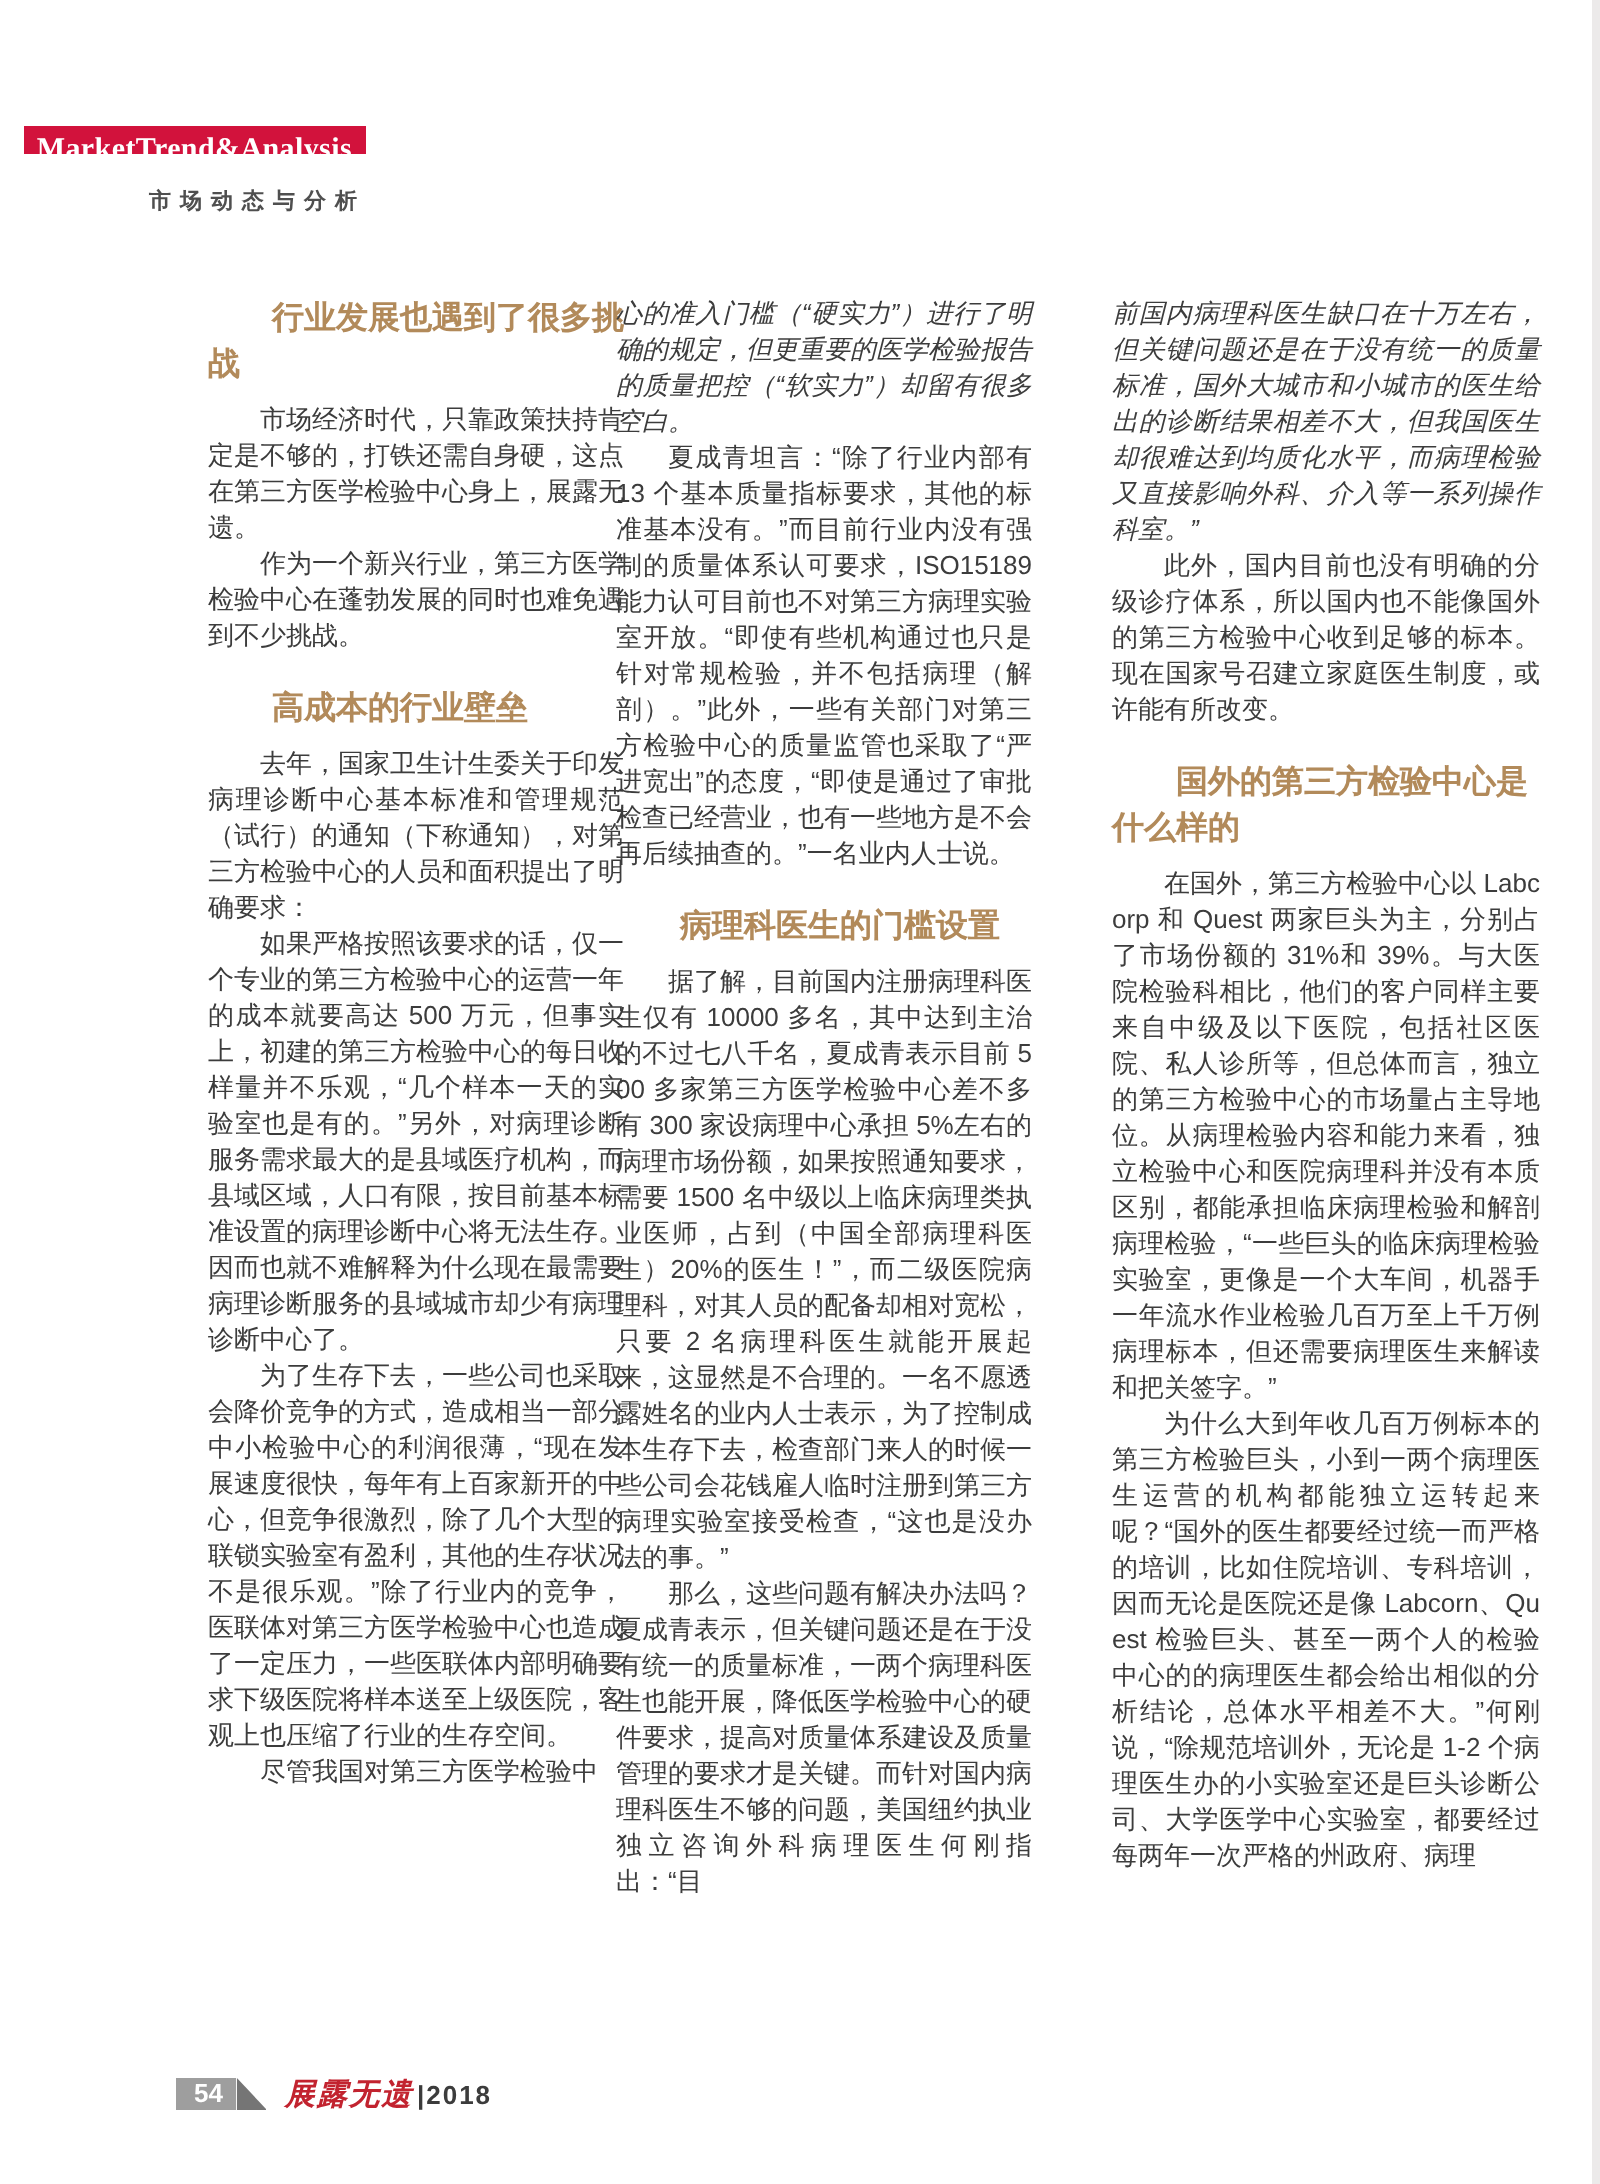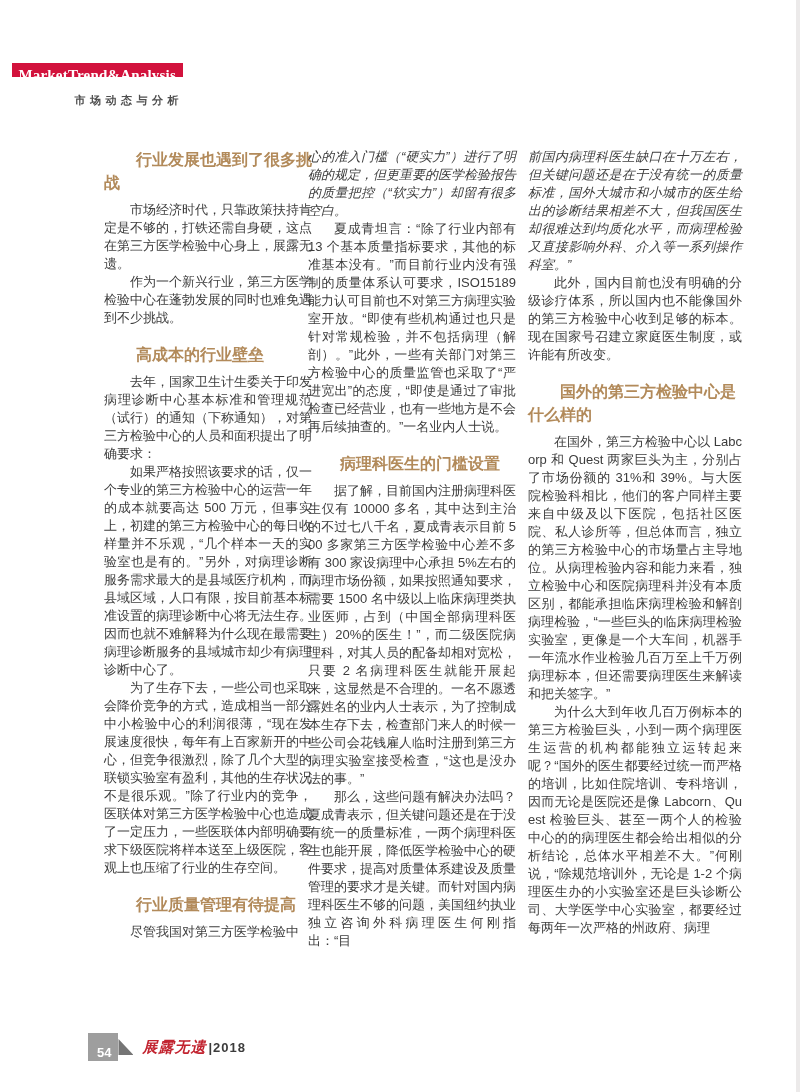--- a/index.html
+++ b/index.html
@@ -20,39 +20,39 @@
     position:absolute;left:12px;top:93px;width:171px;
     color:#4f4f4f;font-size:11px;font-weight:bold;
     letter-spacing:4.5px;text-align:right;white-space:nowrap;
   }
   
   .col{
     position:absolute;top:148px;width:208px;color:#3c3c3c;
   }
   .col-1{left:104px;}
   .col-2{left:308px;}
-  .col-3{left:528px;width:214px;}
+  .col-3{left:556px;width:214px;}
   .col p.body-p{
     margin:0;font-size:13px;line-height:18px;text-align:justify;
     text-indent:2em;word-break:break-all;
   }
   .col p.body-p.cont{text-indent:0;font-style:italic;}
   .sec-heading{
     color:#b28a5a;font-size:16px;line-height:23px;font-weight:bold;
     margin:16px 0 7px;text-indent:2em;word-break:break-all;
   }
   .col > .sec-heading:first-child{margin-top:0;}
   
   .footer{
     position:absolute;left:88px;top:1038px;height:18px;
     display:flex;align-items:center;
   }
   .page-badge{
     background:#9e9e9e;color:#ffffff;font-weight:bold;font-size:13px;
-    height:16px;line-height:16px;padding:12px 7px 0 9px;
+    height:16px;line-height:16px;padding:0 7px 0 9px;
   }
   .badge-tail{
     width:15px;height:16px;background:#757575;
     clip-path:polygon(0 0,100% 100%,0 100%);
   }
   .mag-name{
     margin-left:9px;color:#c2232f;
     font-family:"DejaVu Serif",serif;font-style:italic;font-weight:bold;
     font-size:15px;letter-spacing:1px;
   }
@@ -72,21 +72,20 @@
   <div class="header-sub">市场动态与分析</div>
 
   <div class="col col-1">
       <h3 class="sec-heading">行业发展也遇到了很多挑战</h3>
       <p class="body-p">市场经济时代，只靠政策扶持肯定是不够的，打铁还需自身硬，这点在第三方医学检验中心身上，展露无遗。</p>
       <p class="body-p">作为一个新兴行业，第三方医学检验中心在蓬勃发展的同时也难免遇到不少挑战。</p>
       <h3 class="sec-heading">高成本的行业壁垒</h3>
       <p class="body-p">去年，国家卫生计生委关于印发病理诊断中心基本标准和管理规范（试行）的通知（下称通知），对第三方检验中心的人员和面积提出了明确要求：</p>
       <p class="body-p">如果严格按照该要求的话，仅一个专业的第三方检验中心的运营一年的成本就要高达 500 万元，但事实上，初建的第三方检验中心的每日收样量并不乐观，“几个样本一天的实验室也是有的。”另外，对病理诊断服务需求最大的是县域医疗机构，而县域区域，人口有限，按目前基本标准设置的病理诊断中心将无法生存。因而也就不难解释为什么现在最需要病理诊断服务的县域城市却少有病理诊断中心了。</p>
       <p class="body-p">为了生存下去，一些公司也采取会降价竞争的方式，造成相当一部分中小检验中心的利润很薄，“现在发展速度很快，每年有上百家新开的中心，但竞争很激烈，除了几个大型的联锁实验室有盈利，其他的生存状况不是很乐观。”除了行业内的竞争，医联体对第三方医学检验中心也造成了一定压力，一些医联体内部明确要求下级医院将样本送至上级医院，客观上也压缩了行业的生存空间。</p>
-      <h3 class="sec-heading">行业质量管理有待提高</h3>
       <p class="body-p">尽管我国对第三方医学检验中</p>
     </div>
   <div class="col col-2">
       <p class="body-p cont">心的准入门槛（“硬实力”）进行了明确的规定，但更重要的医学检验报告的质量把控（“软实力”）却留有很多空白。</p>
       <p class="body-p">夏成青坦言：“除了行业内部有 13 个基本质量指标要求，其他的标准基本没有。”而目前行业内没有强制的质量体系认可要求，ISO15189 能力认可目前也不对第三方病理实验室开放。“即使有些机构通过也只是针对常规检验，并不包括病理（解剖）。”此外，一些有关部门对第三方检验中心的质量监管也采取了“严进宽出”的态度，“即使是通过了审批检查已经营业，也有一些地方是不会再后续抽查的。”一名业内人士说。</p>
       <h3 class="sec-heading">病理科医生的门槛设置</h3>
       <p class="body-p">据了解，目前国内注册病理科医生仅有 10000 多名，其中达到主治的不过七八千名，夏成青表示目前 500 多家第三方医学检验中心差不多有 300 家设病理中心承担 5%左右的病理市场份额，如果按照通知要求，需要 1500 名中级以上临床病理类执业医师，占到（中国全部病理科医生）20%的医生！”，而二级医院病理科，对其人员的配备却相对宽松，只要 2 名病理科医生就能开展起来，这显然是不合理的。一名不愿透露姓名的业内人士表示，为了控制成本生存下去，检查部门来人的时候一些公司会花钱雇人临时注册到第三方病理实验室接受检查，“这也是没办法的事。”</p>
       <p class="body-p">那么，这些问题有解决办法吗？夏成青表示，但关键问题还是在于没有统一的质量标准，一两个病理科医生也能开展，降低医学检验中心的硬件要求，提高对质量体系建设及质量管理的要求才是关键。而针对国内病理科医生不够的问题，美国纽约执业独立咨询外科病理医生何刚指出：“目</p>
     </div>
   <div class="col col-3">

